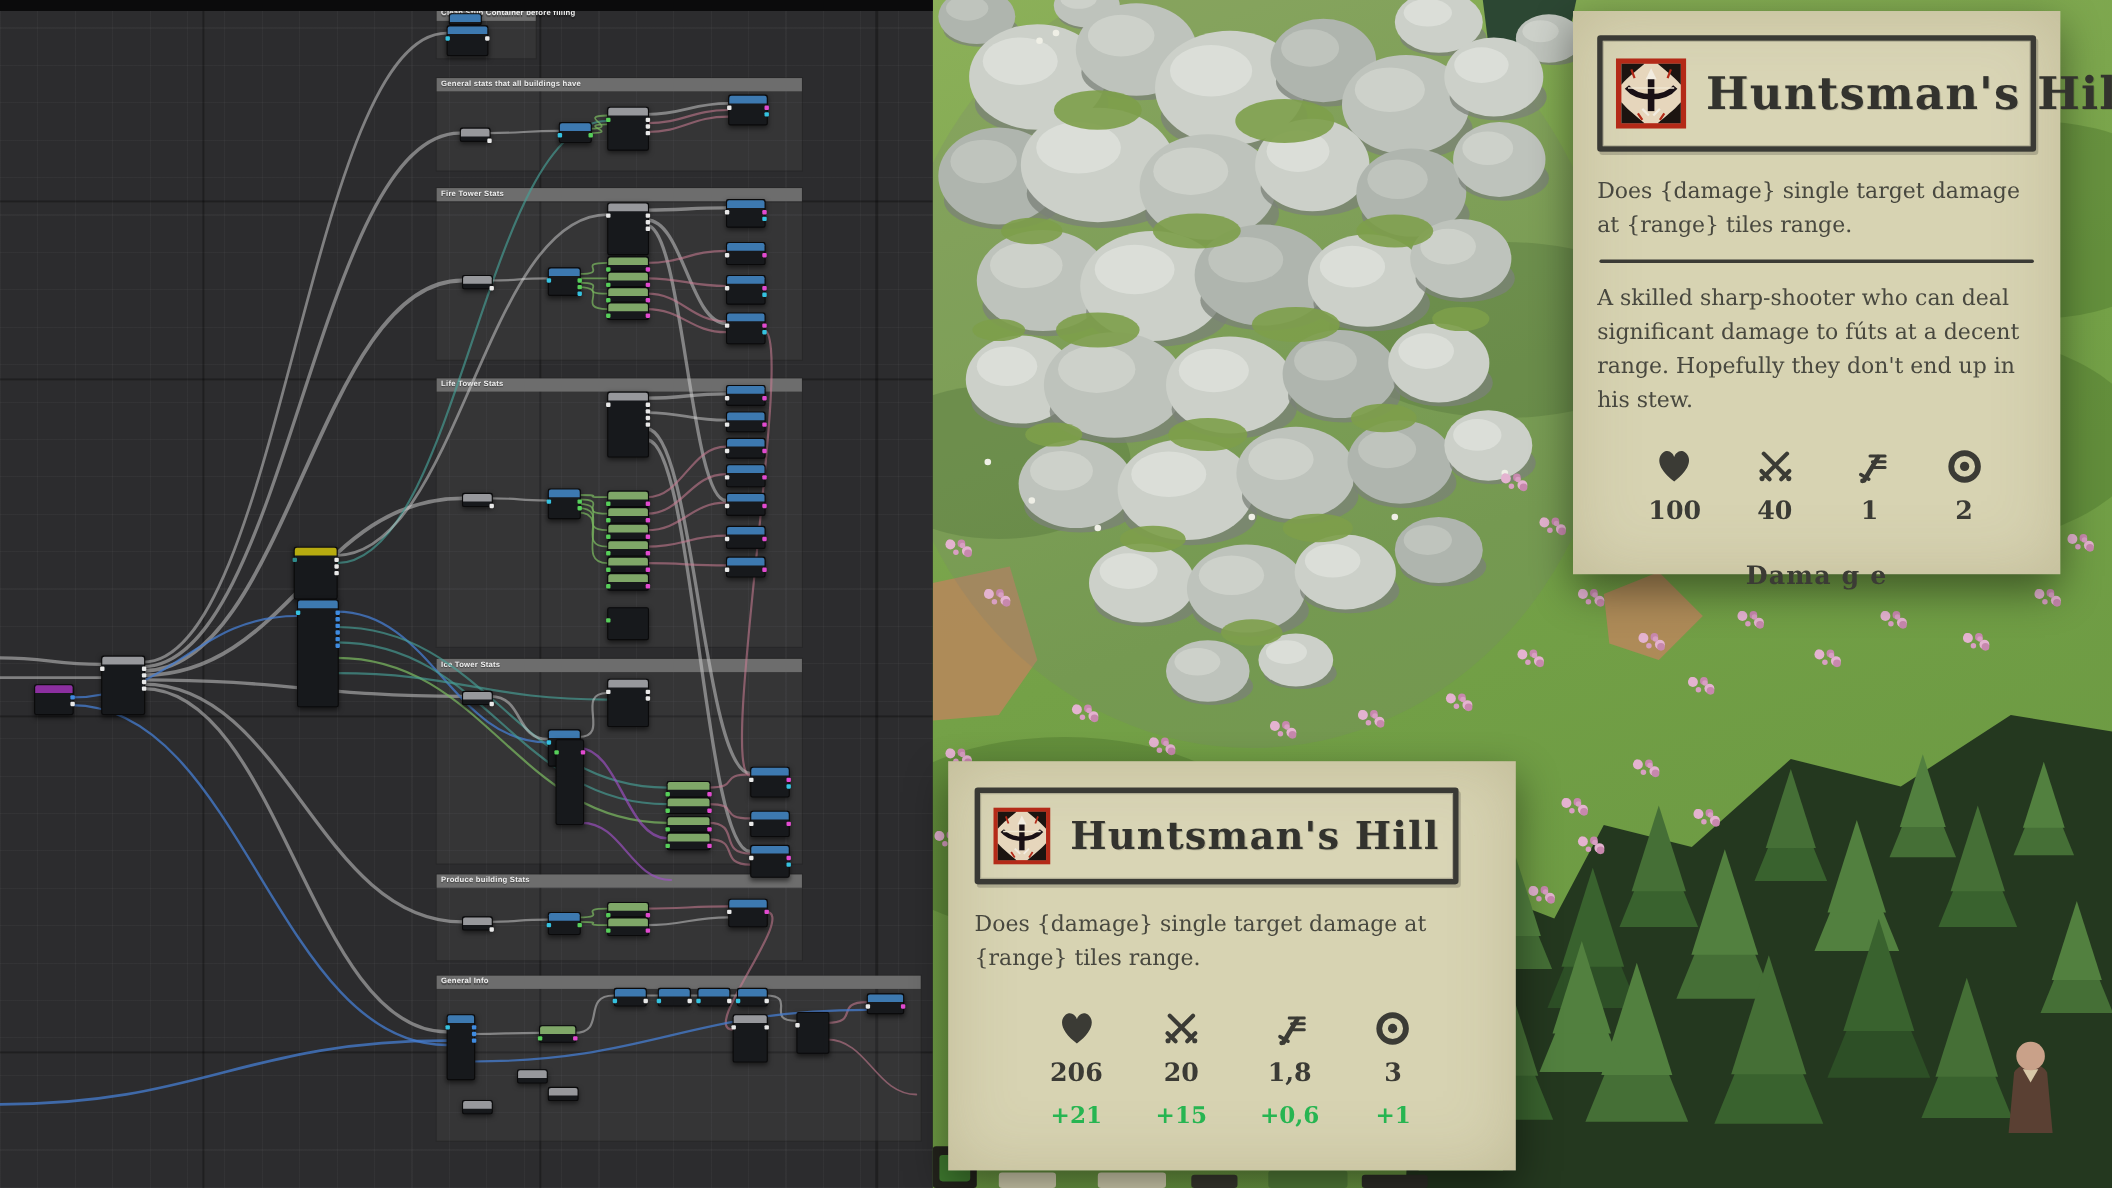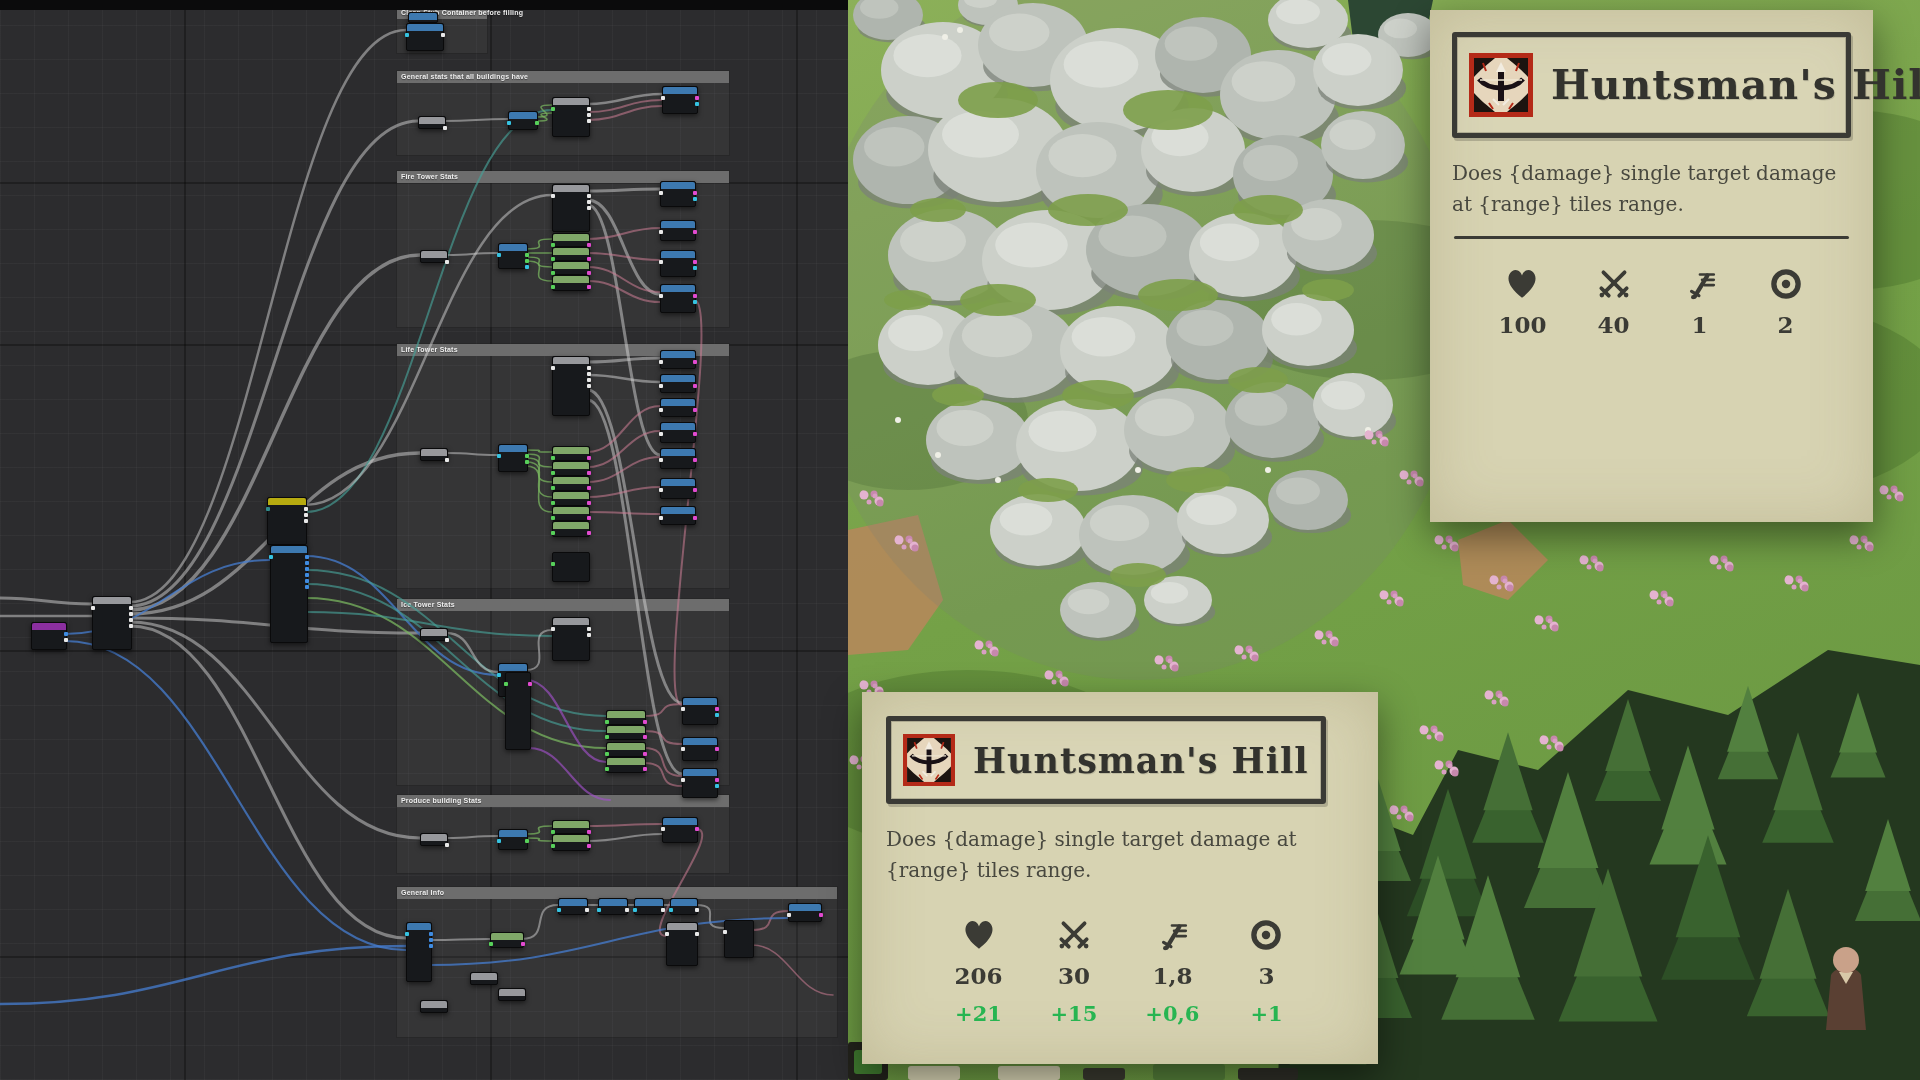--- a/index.html
+++ b/index.html
@@ -928,20 +928,21 @@
       <path d="M10 26 C20 38 44 38 54 26" stroke="#191015" stroke-width="5" fill="none"></path>
       <rect x="29" y="16" width="6" height="32" fill="#191015"></rect>
       <path d="M11 27 L53 27" stroke="#efe6d2" stroke-width="1.5"></path>
       <polygon points="32,9 27,19 37,19" fill="#f2ece0"></polygon>
       <path d="M24 46 L30 52 M40 46 L34 52" stroke="#f2ece0" stroke-width="2"></path>
     </svg>
     <div class="card-title">Huntsman's Hill</div>
   </div>
   <div class="desc" style="margin-top:20px">Does {damage} single target damage at {range} tiles range.</div>
   <div class="divider"></div>
+  <div class="desc">A skilled sharp-shooter who can deal significant damage to fúts at a decent range. Hopefully they don't end up in his stew.</div>
   <div class="stats" style="margin-top:26px">
     <div class="stat">
       <svg viewBox="0 0 36 36">
         <path d="M18 31 C6 22 1.5 12 8.5 6 C13 2.8 17 6.5 18 10 C19 6.5 23 2.8 27.5 6 C34.5 12 30 22 18 31 Z" fill="#3b3b35"></path>
       </svg>
       <div class="stat-value">100</div>
     </div>
     <div class="stat">
       <svg viewBox="0 0 36 36">
         <g stroke="#3b3b35" stroke-width="3.6" stroke-linecap="round" fill="#3b3b35">
@@ -967,20 +968,21 @@
       <div class="stat-value">1</div>
     </div>
     <div class="stat">
       <svg viewBox="0 0 36 36">
         <circle cx="18" cy="18" r="11.5" fill="none" stroke="#3b3b35" stroke-width="5"></circle>
         <circle cx="18" cy="18" r="4" fill="#3b3b35"></circle>
       </svg>
       <div class="stat-value">2</div>
     </div>
   </div>
+  <div class="tooltip-label">Dama g e</div>
 </div>
 
 <div id="card-bottom" class="card" style="left:862px;top:692px;width:516px;height:372px;padding:24px;box-sizing:border-box">
   <div class="title-row">
     <div class="title-frame" style="height:66px;flex:1">
       <svg class="emblem" width="52" height="52" viewBox="0 0 64 64">
         <rect width="64" height="64" fill="#b42a18"></rect>
         <rect x="5" y="5" width="54" height="54" fill="#e6d6bc"></rect>
         <path d="M5 5 L26 5 C18 12 12 16 5 24 Z" fill="#1c1410"></path>
         <path d="M59 5 L59 24 C52 16 46 12 38 5 Z" fill="#1c1410"></path>
@@ -1026,21 +1028,21 @@
       <svg viewBox="0 0 36 36">
         <g stroke="#3b3b35" stroke-width="3.6" stroke-linecap="round" fill="#3b3b35">
           <path d="M8 7 L27 26"></path>
             <path d="M28 7 L9 26"></path>
           <path d="M23 29 L30 22"></path>
             <path d="M6 22 L13 29"></path>
           <circle cx="29.5" cy="28.5" r="2.2" stroke="none"></circle>
             <circle cx="6.5" cy="28.5" r="2.2" stroke="none"></circle>
         </g>
       </svg>
-      <div class="stat-value">30</div>
+      <div class="stat-value">20</div>
       <div class="stat-bonus">+15</div>
     </div>
     <div class="stat">
       <svg viewBox="0 0 36 36">
         <g stroke="#3b3b35" stroke-linecap="round">
           <path d="M13 30 L25 10" stroke-width="4"></path>
           <path d="M10 25 L17 29" stroke-width="3"></path>
           <path d="M18 9 L31 9 M20 14 L31 14 M22 19 L31 19" stroke-width="2.6"></path>
         </g>
         <circle cx="11.5" cy="30.5" r="2" fill="#3b3b35"></circle>

